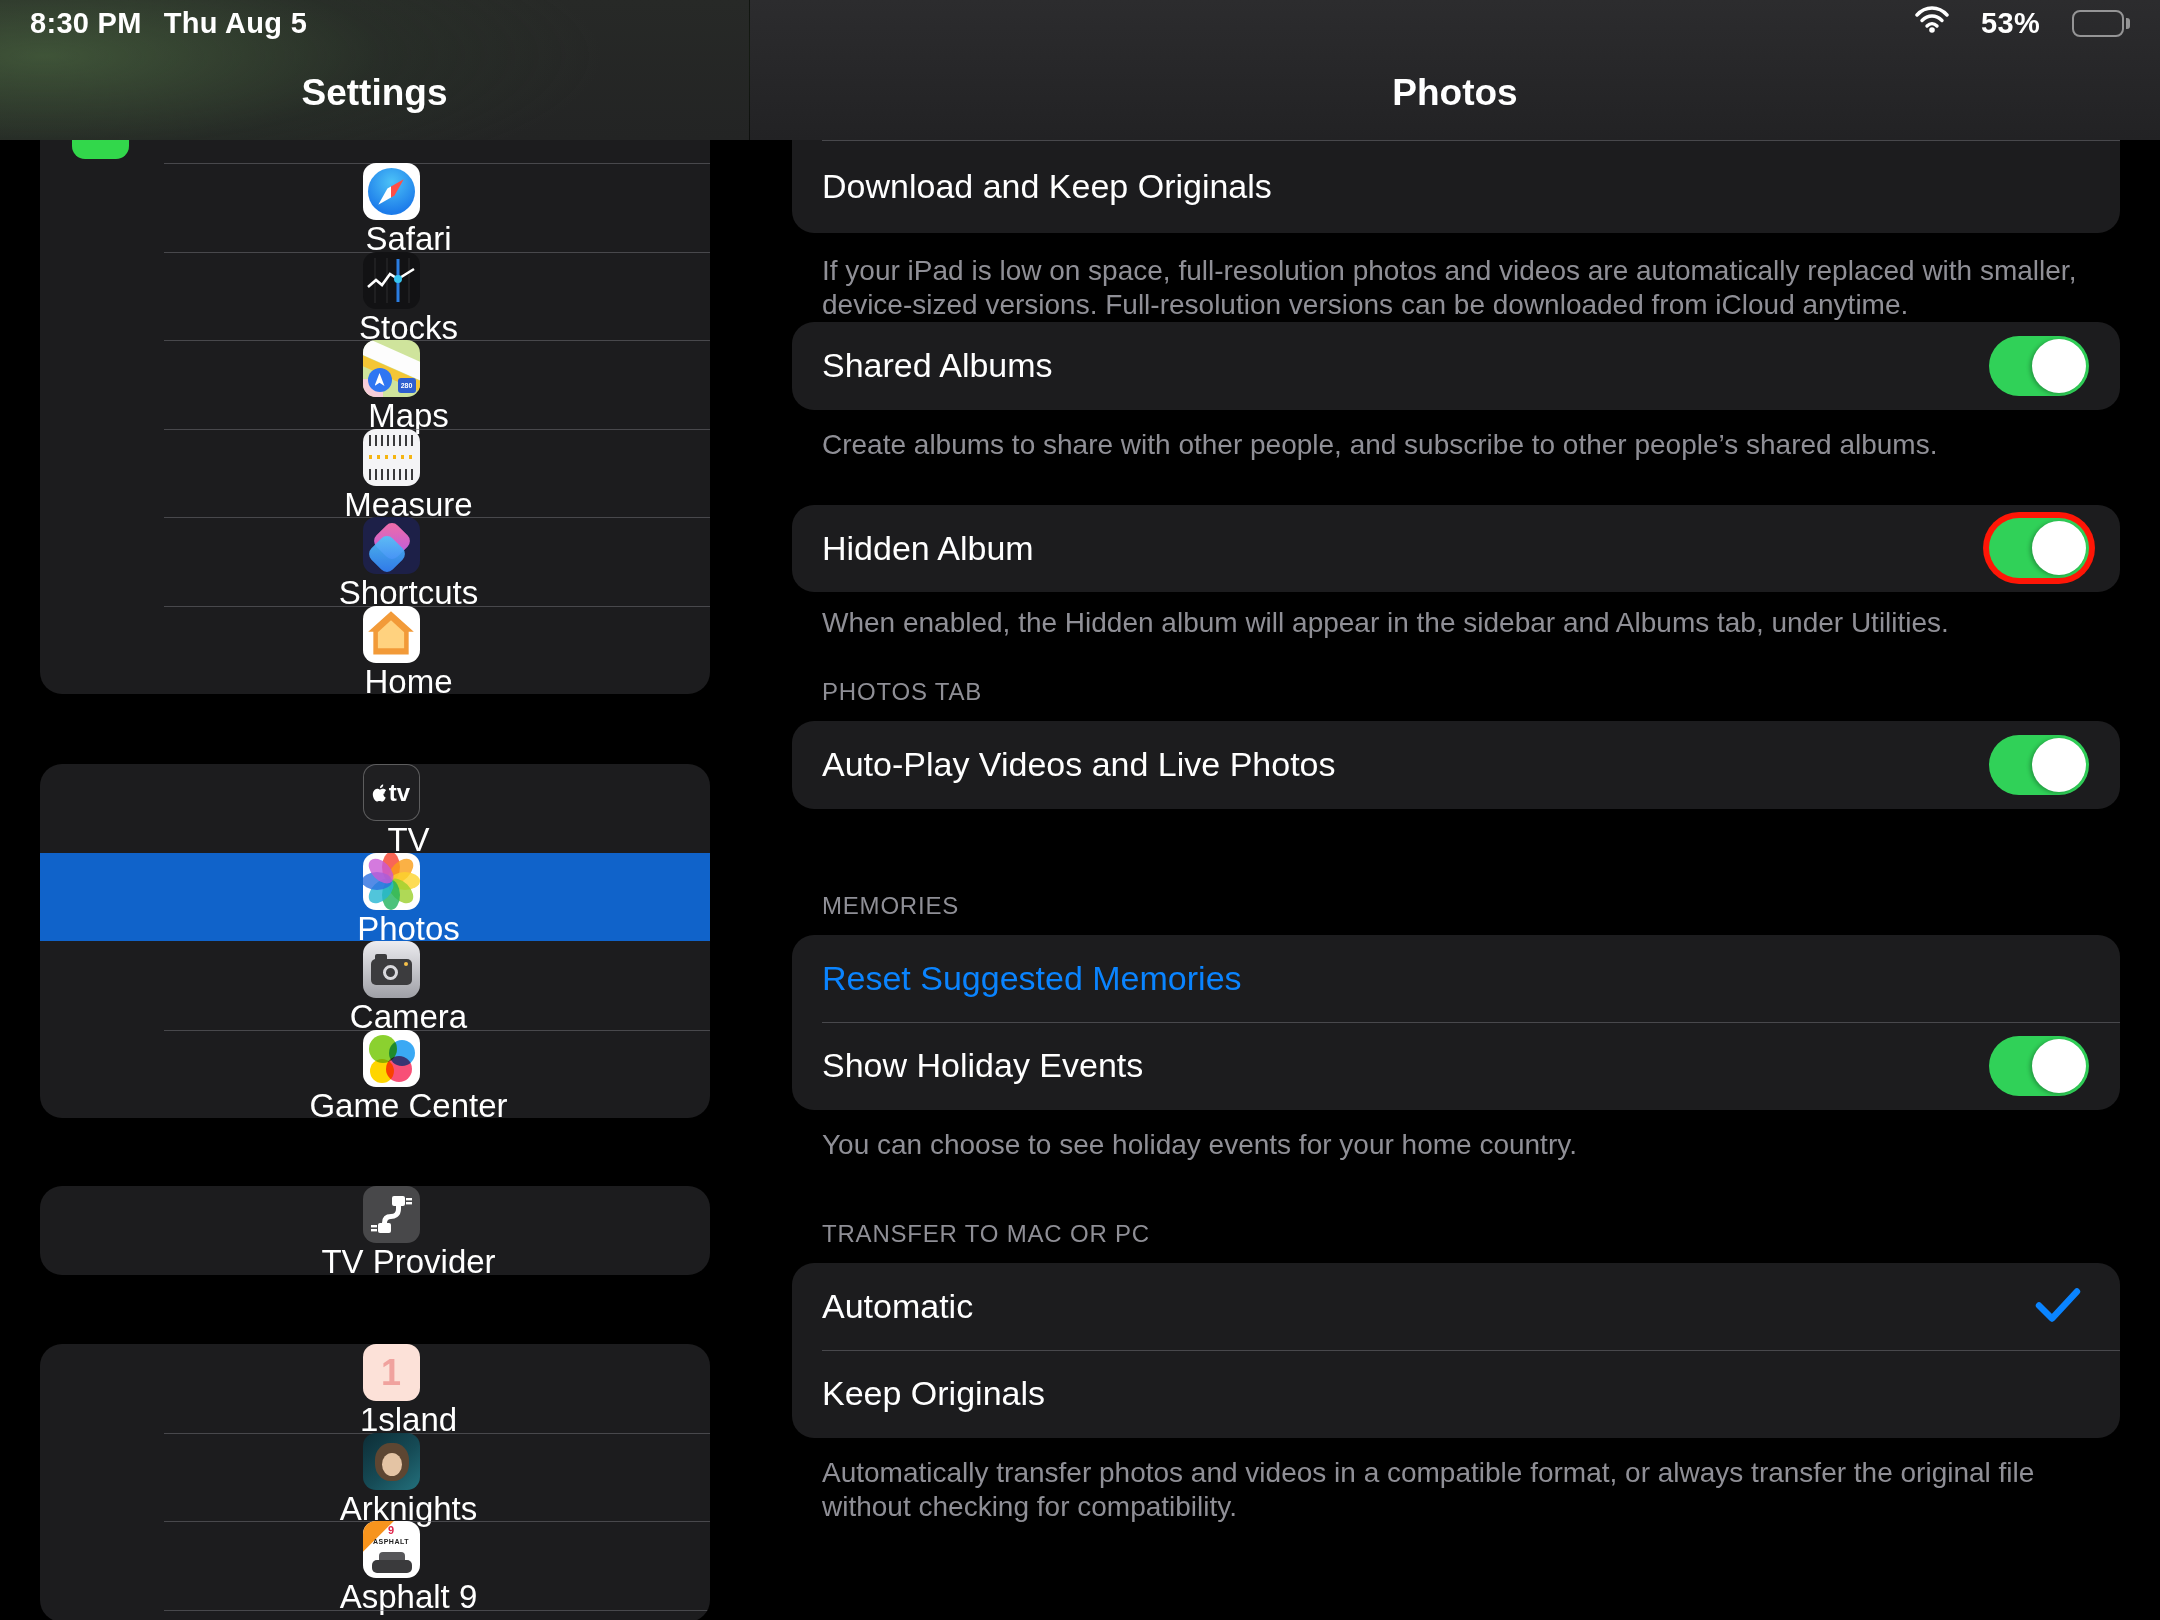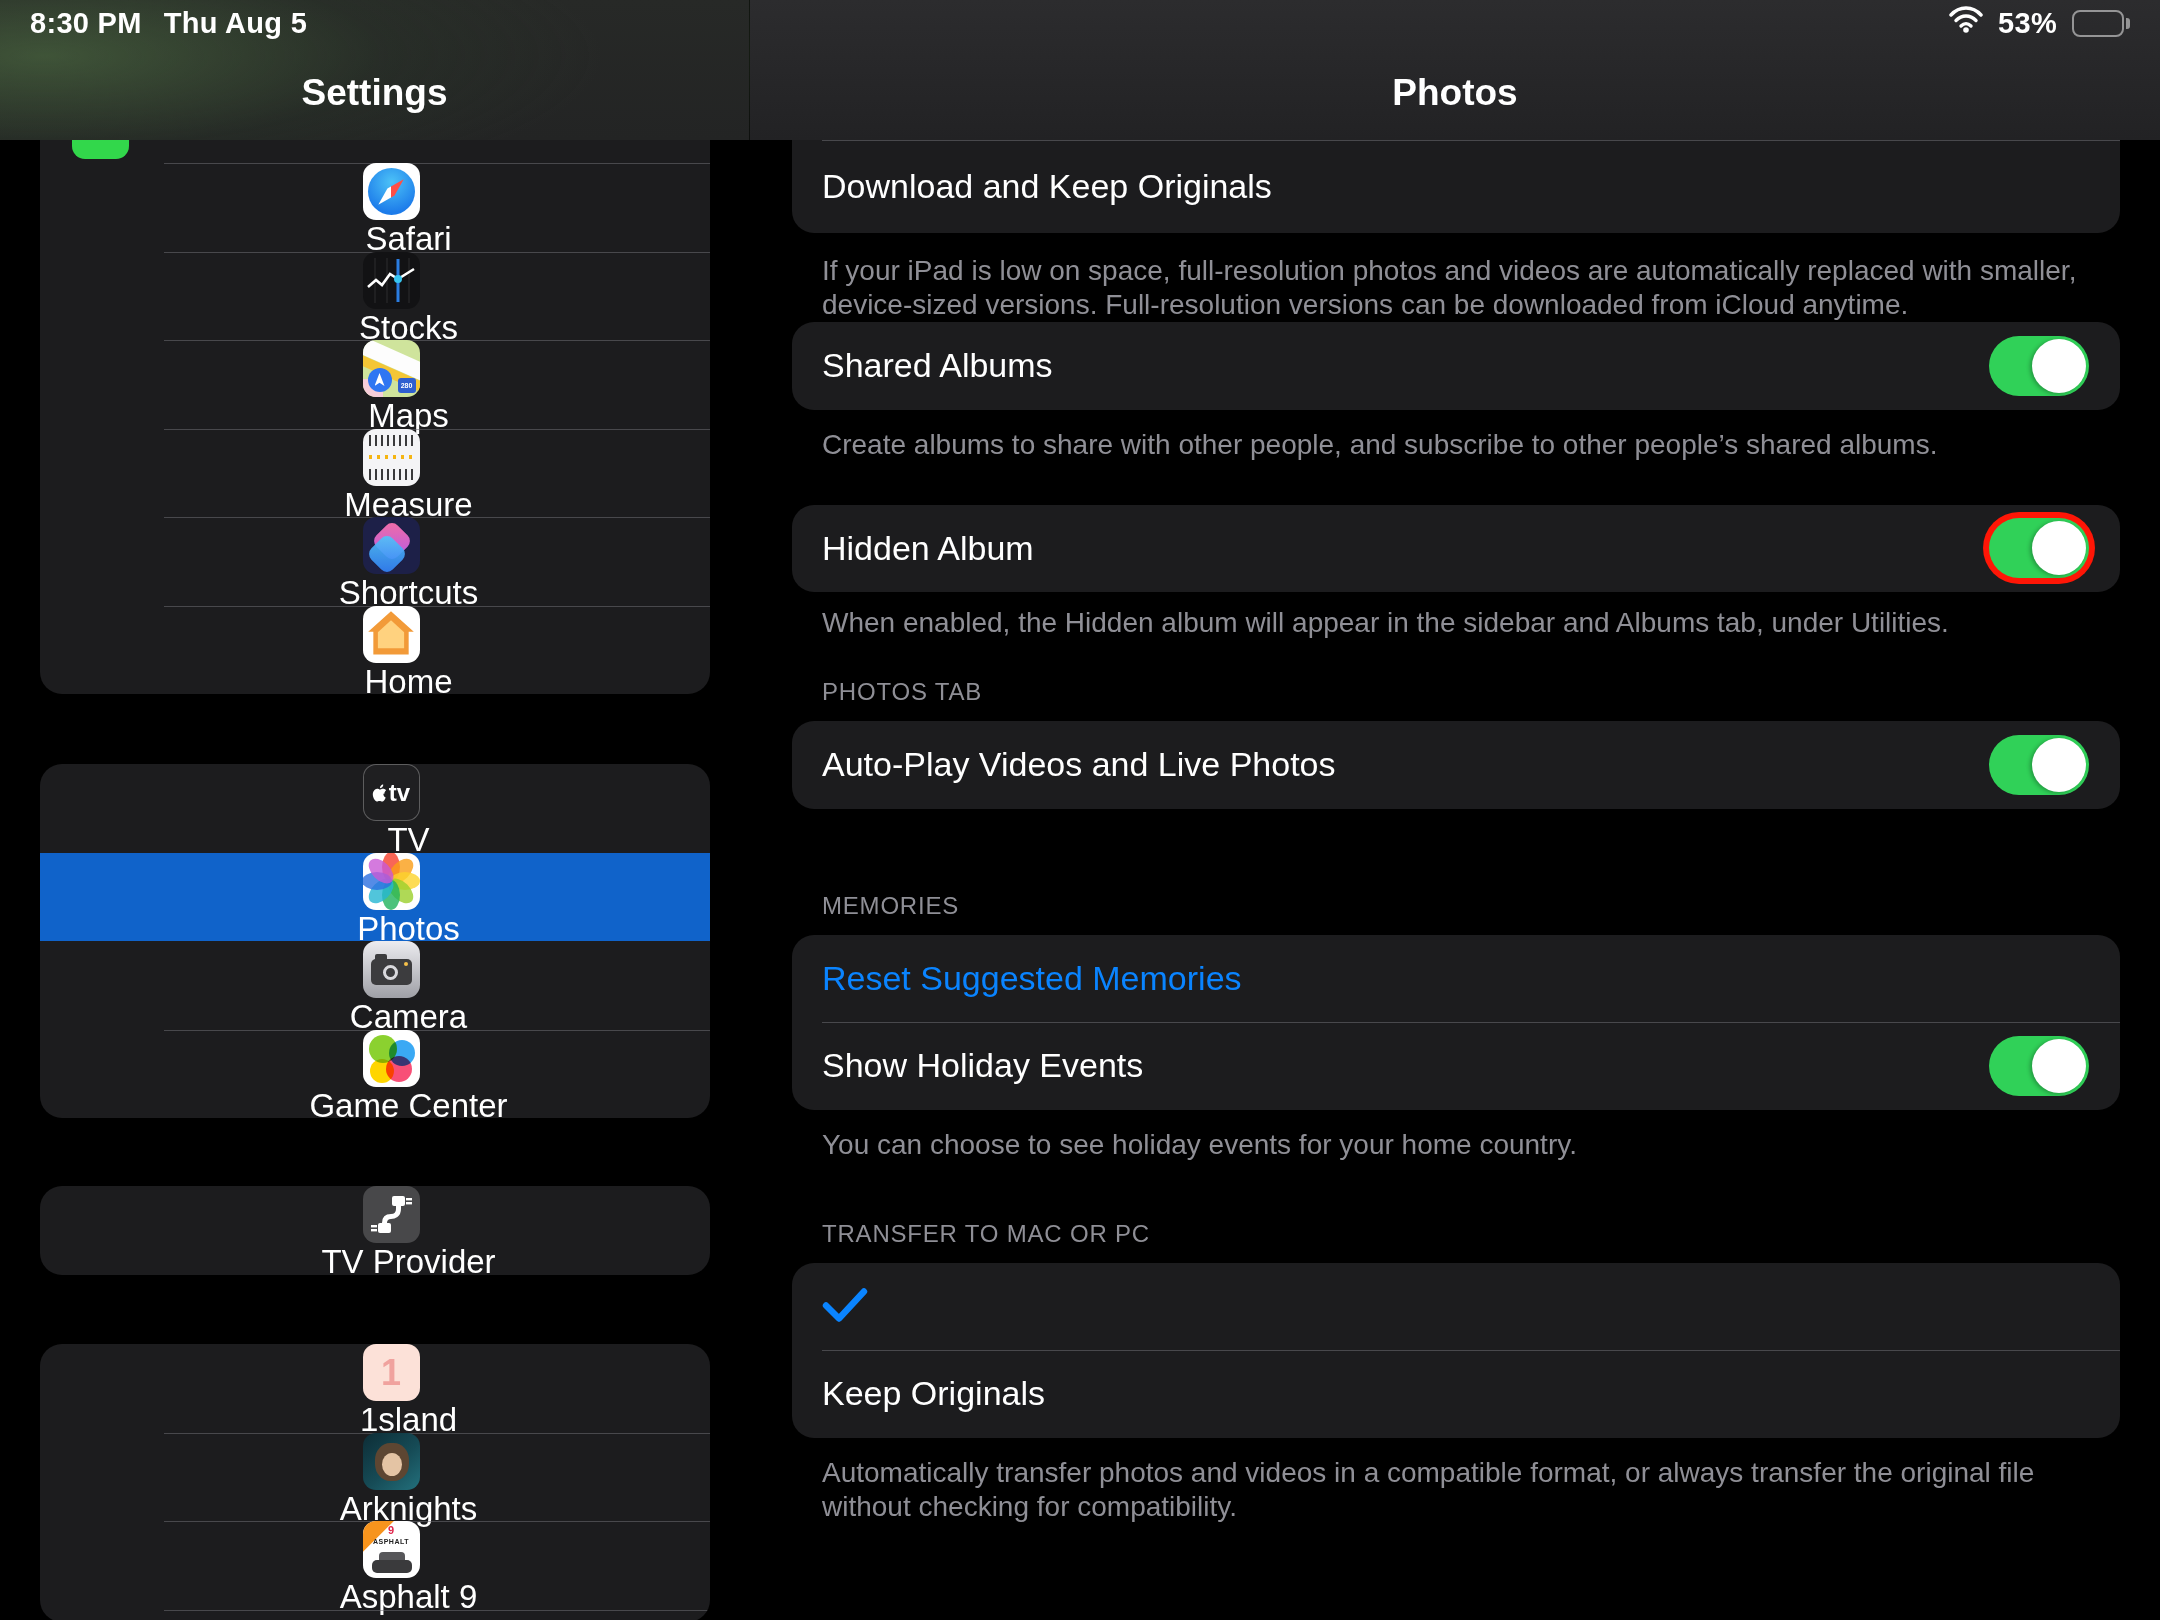--- a/index.html
+++ b/index.html
@@ -5,21 +5,21 @@
   html,body{margin:0;padding:0;background:#000;}
   *{box-sizing:border-box;}
   .screen{position:relative;width:2160px;height:1620px;background:#000;overflow:hidden;
           font-family:"Liberation Sans","DejaVu Sans",sans-serif;color:#fff;
           --hairline:rgba(110,110,115,.55);}
   
   .statusbar{position:absolute;top:0;left:0;right:0;height:44px;z-index:20;
              display:flex;justify-content:space-between;align-items:center;padding:2px 30px 0 30px;
              font-size:29px;font-weight:700;letter-spacing:.3px;}
   .sb-left{display:flex;gap:22px;align-items:center;}
-  .sb-right{display:flex;gap:15px;align-items:center;text-align:right;}
+  .sb-right{display:flex;gap:32px;align-items:center;text-align:right;}
   .battery{display:flex;align-items:center;}
   .battery-body{width:52px;height:27px;border:2.5px solid rgba(255,255,255,.5);border-radius:8px;padding:2.5px;}
   .battery-fill{height:100%;background:#fff;border-radius:4px;}
   .battery-tip{width:4px;height:11px;background:rgba(255,255,255,.5);border-radius:0 3px 3px 0;margin-left:2px;}
   
   .sidebar{position:absolute;left:0;top:0;width:750px;height:100%;background:#000;}
   .side-header{position:absolute;top:0;left:0;width:750px;height:140px;z-index:5;
      background:radial-gradient(120% 170% at 6% 40%, rgba(88,128,74,.50) 0%, rgba(46,66,44,.22) 38%, rgba(0,0,0,0) 62%),
                 linear-gradient(180deg,#272927 0%,#232424 100%);
      border-right:1px solid rgba(0,0,0,.65);
@@ -333,20 +333,21 @@
             <div class="p-label">Show Holiday Events</div>
             <div class="toggle">
               <div class="knob"></div>
             </div>
           </div>
         </div>
         <div class="footer" style="margin-top: 18px;">You can choose to see holiday events for your home country.</div>
         <div class="sec-header" style="margin-top: 57px;">TRANSFER TO MAC OR PC</div>
         <div class="card" style="margin-top: 14px;">
           <div class="p-row">
+            <div class="p-label">Automatic</div>
             <div class="checkmark"><svg width="46" height="37" viewBox="0 0 23 18">
                 <path d="M2 9.5 L8.5 16 L21 2.5" fill="none" stroke="#0a84ff" stroke-width="3.2" stroke-linecap="round" stroke-linejoin="round"></path>
               </svg></div>
           </div>
           <div class="p-row sep">
             <div class="p-label">Keep Originals</div>
           </div>
         </div>
         <div class="footer" style="margin-top: 18px;">Automatically transfer photos and videos in a compatible format, or always transfer the original file without checking for compatibility.</div>
       </div>

